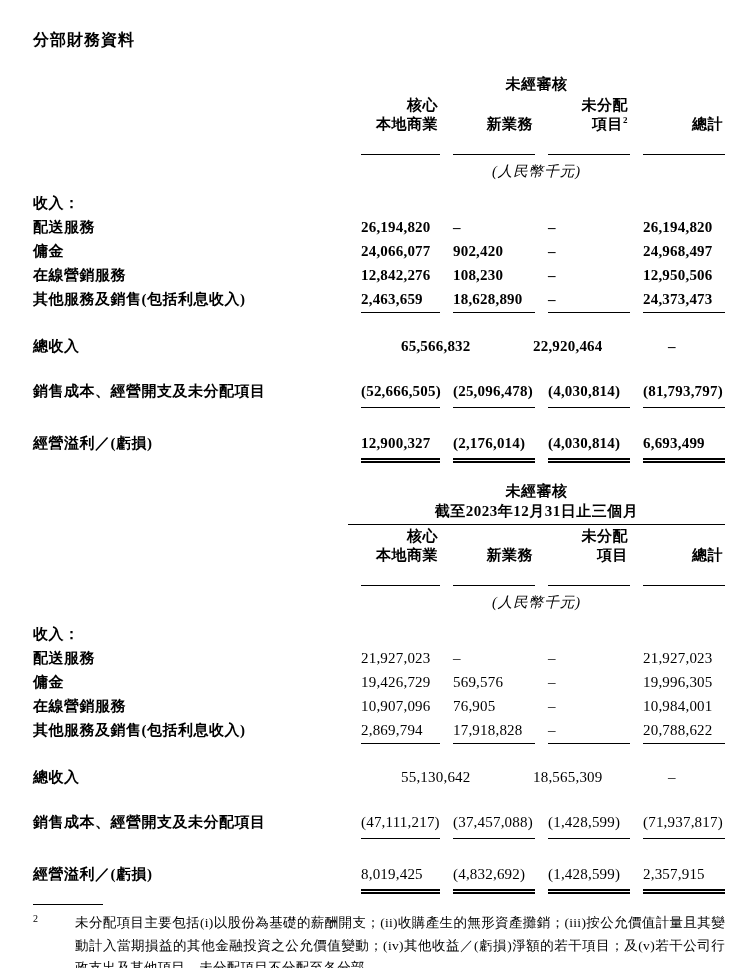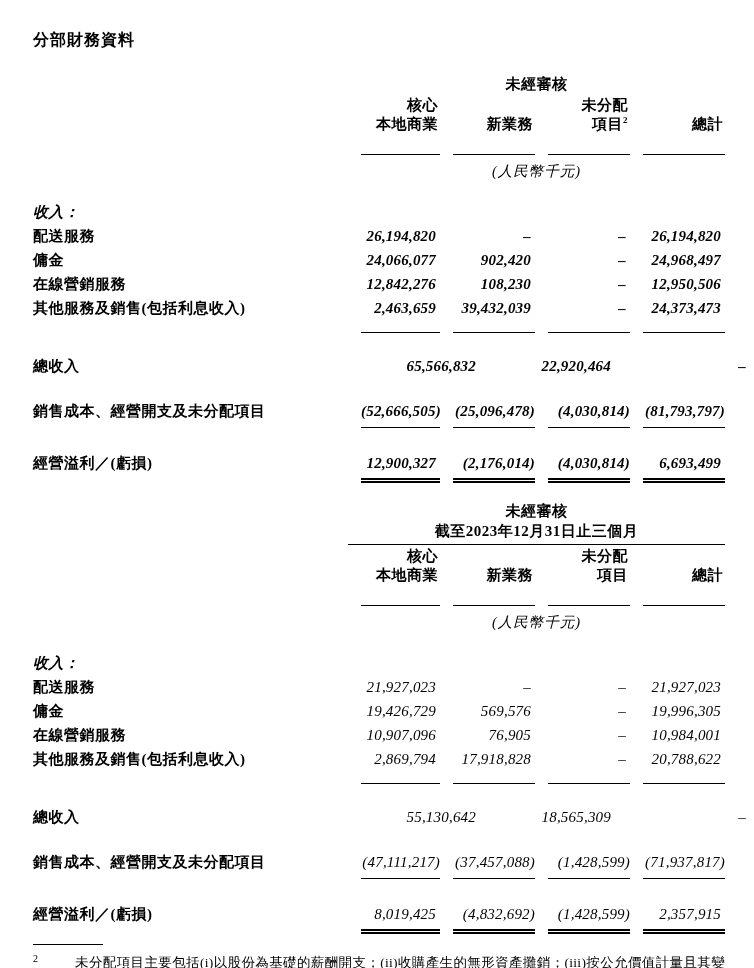--- a/index.html
+++ b/index.html
@@ -23,49 +23,48 @@
   .thead { margin-left: 315px; text-align: center; font-weight: 700;
            font-size: 15px; line-height: 20px; letter-spacing: 0.5px; }
   .th-period { border-bottom: 1px solid #000; padding-bottom: 3px; }
 
   
   .row { display: grid; grid-template-columns: 315px 92px 95px 95px 95px; }
   .lbl { font-size: 15px; font-weight: 600; letter-spacing: 0.5px; }
 
   .cell { overflow: visible; }
   .num, .dashcell {
-    display: block; margin-left: 13px; text-align: right;
+    display: block; margin-left: 13px; text-align: left;
     padding-right: 4px;
     font-size: 15px; letter-spacing: 0.2px;
     white-space: nowrap;
-    font-style: italic;
   }
   .num.neg { padding-right: 0; }
   .tbl-2024 .num { font-weight: 700; }
   .tbl-2023 .num { font-weight: 400; }
 
   
   .r-colheads { margin-top: 2px; }
   .colhead {
     margin-left: 13px; border-bottom: 1px solid #000;
     text-align: right; padding-bottom: 20px; padding-right: 2px;
     font-weight: 700; font-size: 15px; letter-spacing: 0.5px;
   }
   .ch-l1, .ch-l2 { line-height: 19px; min-height: 19px; }
   .colhead sup { font-size: 9px; line-height: 0; }
 
   
   .currency { margin-left: 315px; text-align: center; font-style: italic;
               font-size: 14.5px; line-height: 20px; margin-top: 6px; letter-spacing: 1px; }
 
   
-  .r-section { margin-top: 20px; line-height: 23px; font-style: italic; }
+  .r-section { margin-top: 11px; line-height: 23px; }
   .r-item    { line-height: 24px; }
   .r-item.last .num, .r-item.last .u-dash {
-    border-bottom: 1px solid #000; padding-bottom: 12px;
+    border-bottom: 1px solid #000; padding-bottom: 1px;
   }
   .r-item.last { margin-bottom: 0; }
   .r-total  { margin-top: 21px; line-height: 24px; gap: 40px; }
   .r-cost   { margin-top: 21px; line-height: 24px; }
   .r-cost .num { border-bottom: 1px solid #000; padding-bottom: 4px; }
   .r-profit { margin-top: 23px; line-height: 24px; }
   .r-profit .num {
     position: relative; border-bottom: 2px solid #000; padding-bottom: 3px;
   }
   .r-profit .num::after {
@@ -174,21 +173,21 @@
       <div class="cell">
           <span class="num">12,950,506</span>
         </div>
     </div>
     <div class="row r-item last">
       <div class="lbl">其他服務及銷售(包括利息收入)</div>
       <div class="cell">
           <span class="num">2,463,659</span>
         </div>
       <div class="cell">
-          <span class="num">39,432,039</span>
+          <span class="num">18,628,890</span>
         </div>
       <div class="cell">
           <span class="num">–</span>
         </div>
       <div class="cell">
           <span class="num">24,373,473</span>
         </div>
     </div>
 
     <div class="row r-total">

